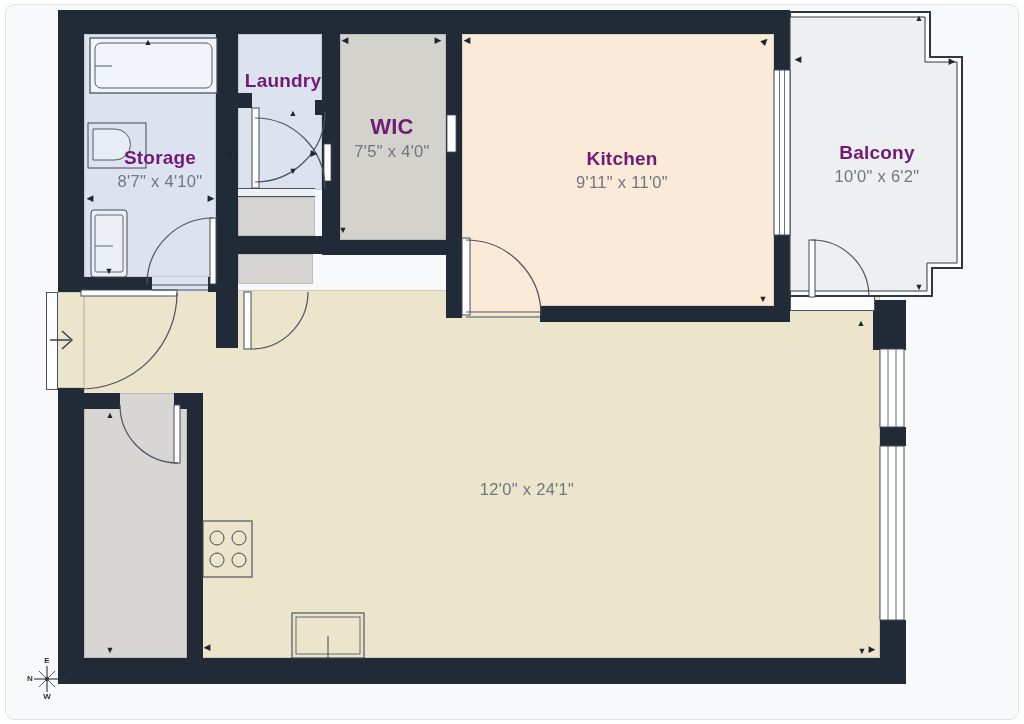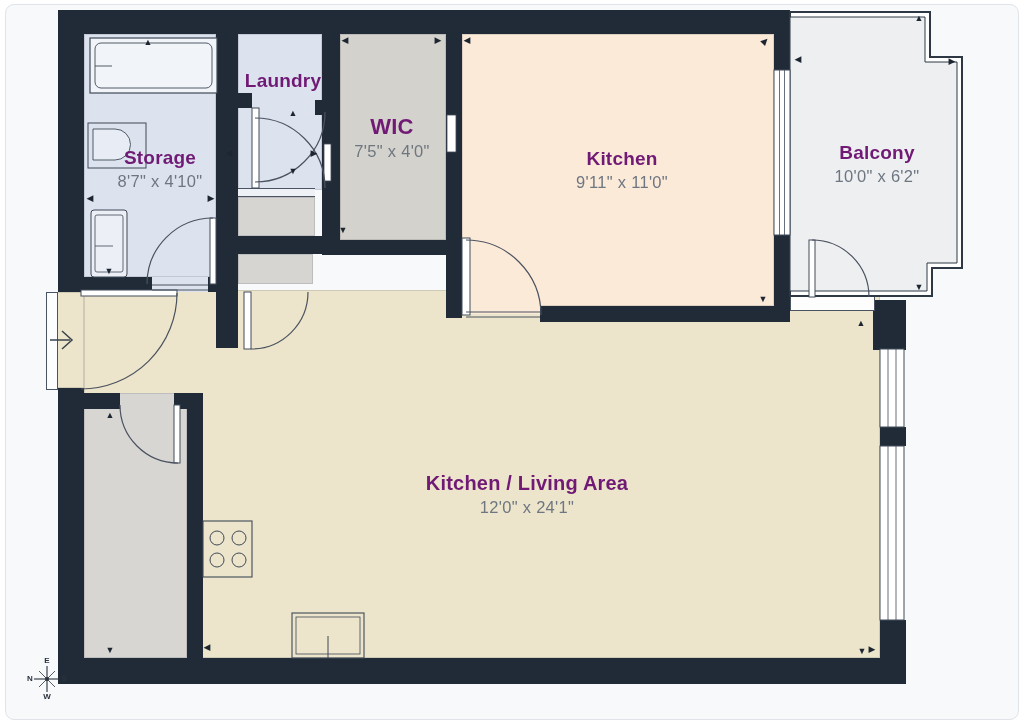--- a/index.html
+++ b/index.html
@@ -164,21 +164,20 @@
   </div>
   <div class="lbl" style="left:622px;top:164px;">
     <div class="nm">Kitchen</div>
     <div class="dm">9'11" x 11'0"</div>
   </div>
   <div class="lbl" style="left:877px;top:158px;">
     <div class="nm">Balcony</div>
     <div class="dm">10'0" x 6'2"</div>
   </div>
   <div class="lbl" style="left:527px;top:488px;">
-    <div class="nm mid">Kitchen / Living Area</div>
     <div class="dm">12'0" x 24'1"</div>
   </div>
 
   <span class="a" style="left:148px;top:42px;">▲</span>
   <span class="a" style="left:293px;top:113px;">▲</span>
   <span class="a" style="left:919px;top:18px;">▲</span>
   <span class="a" style="left:861px;top:323px;">▲</span>
   <span class="a" style="left:110px;top:415px;">▲</span>
   <span class="a" style="left:109px;top:271px;">▼</span>
   <span class="a" style="left:293px;top:171px;">▼</span>

